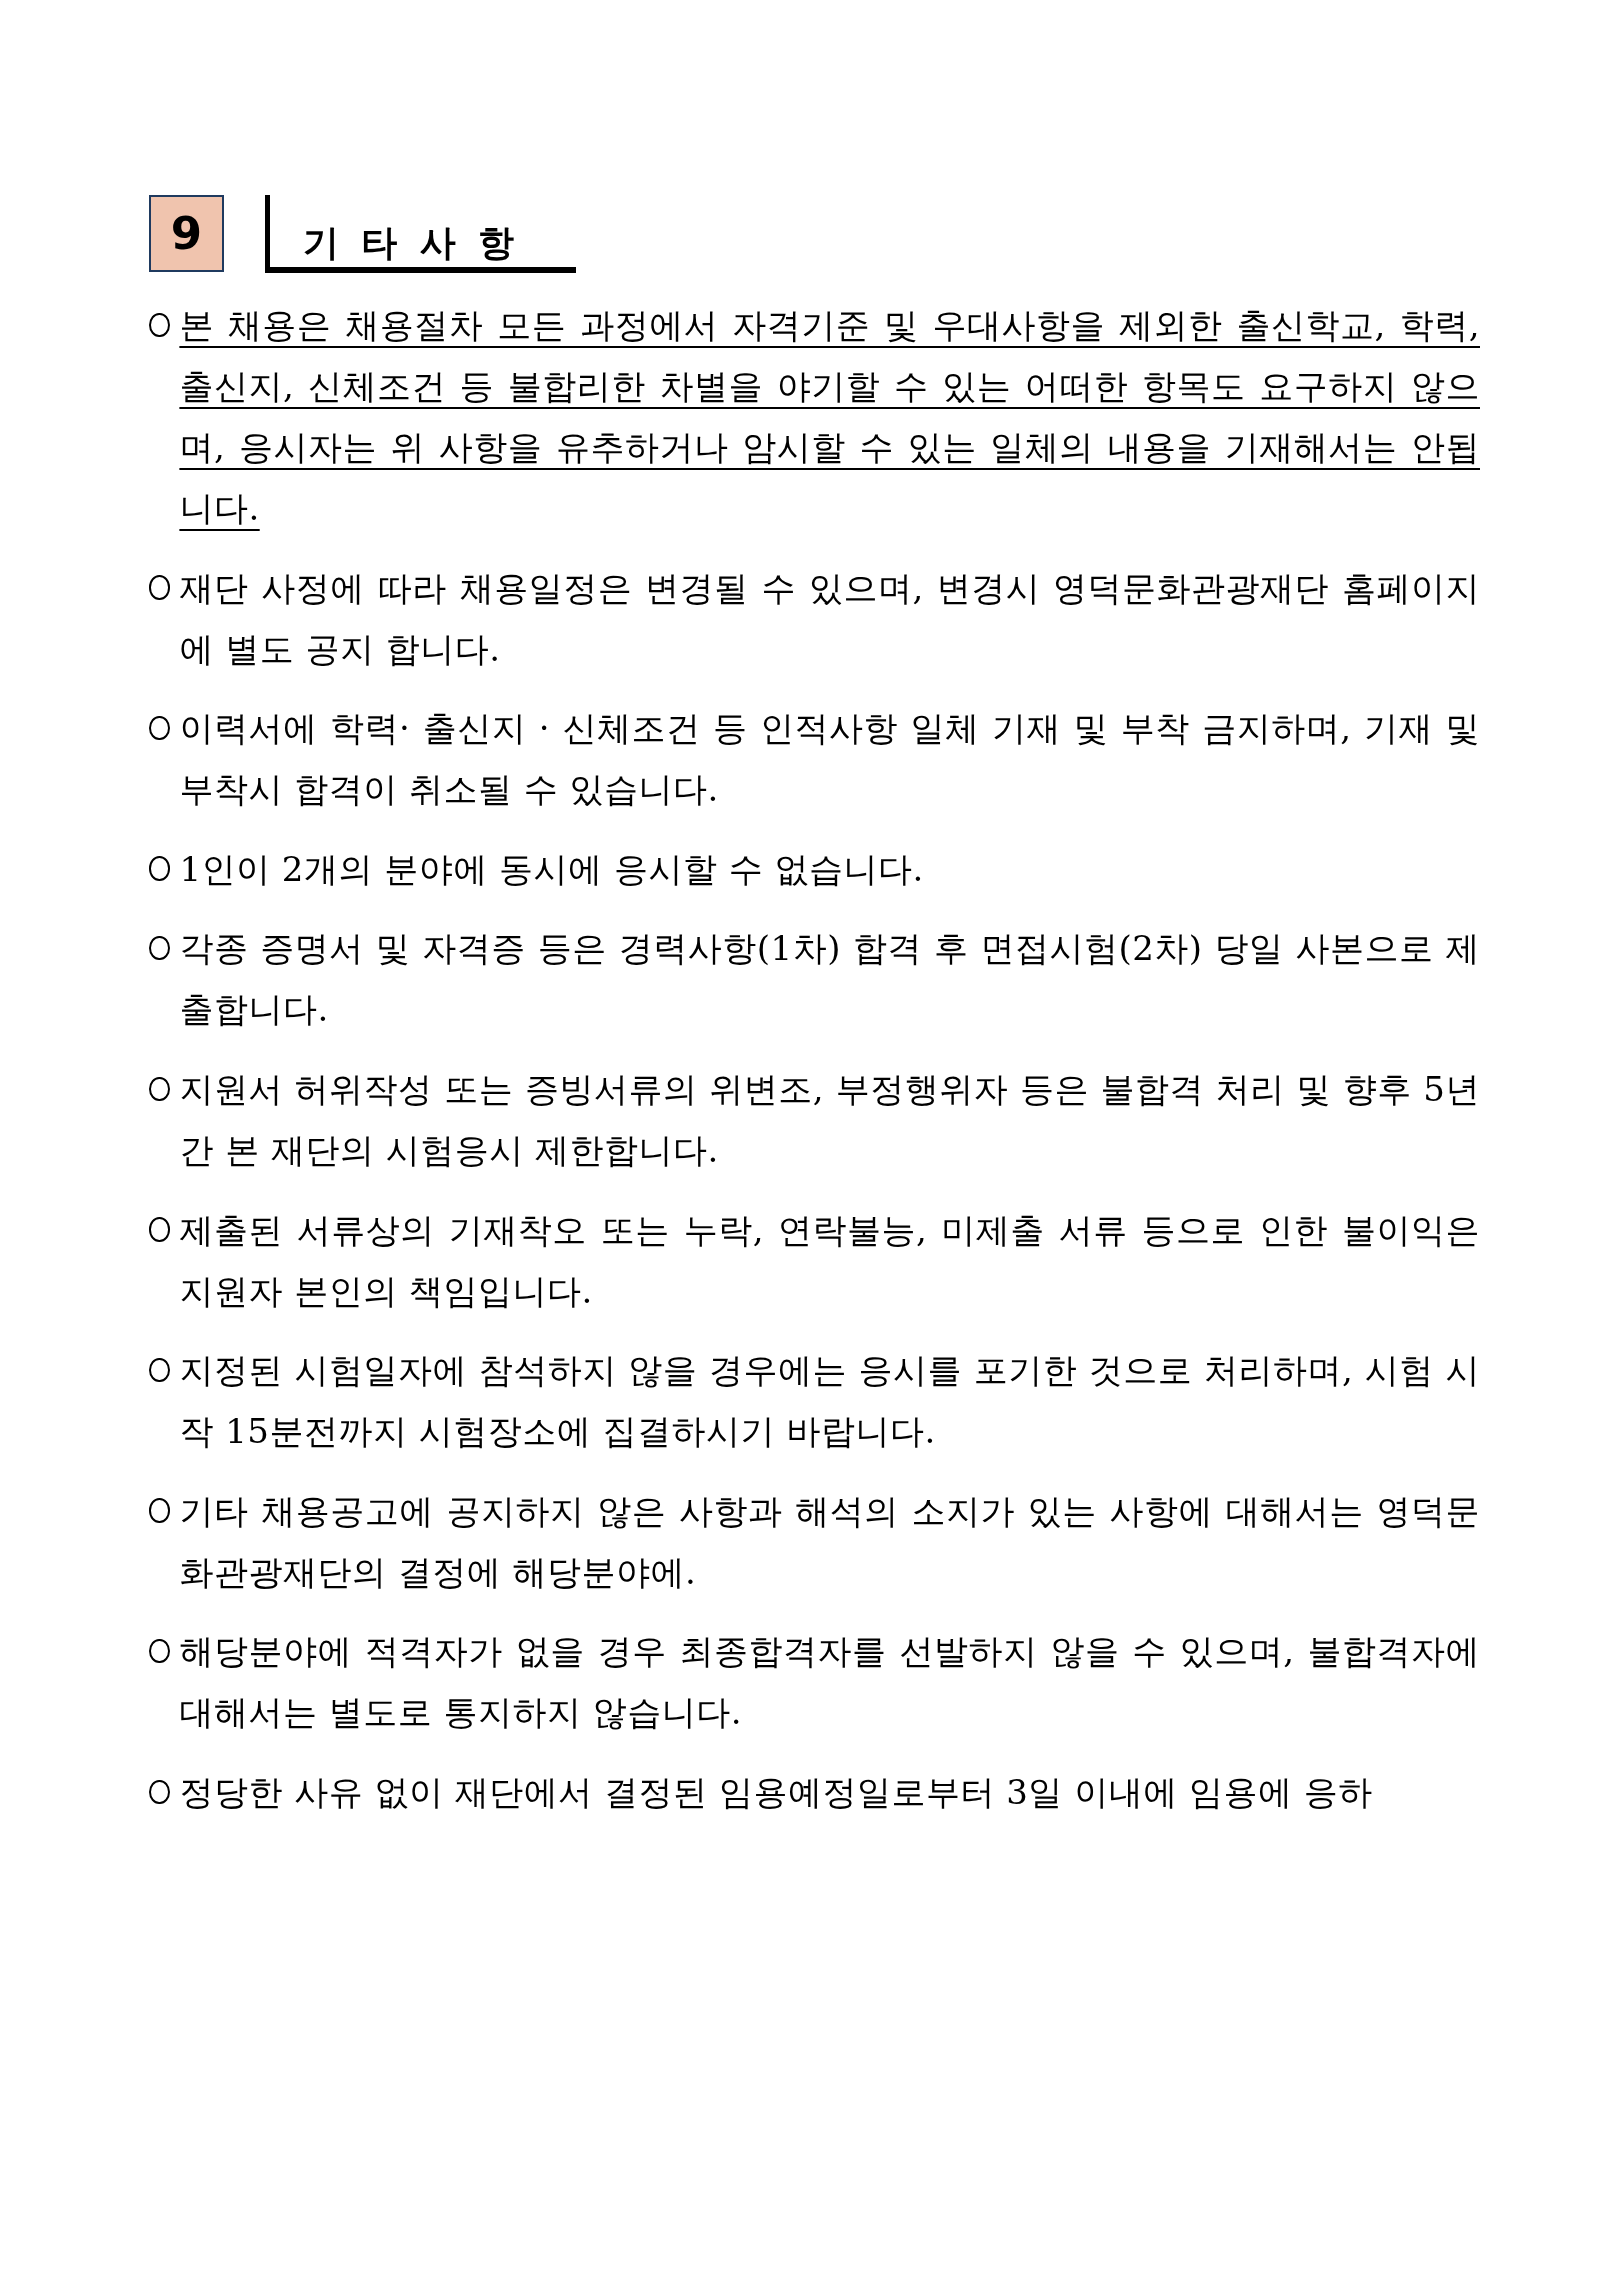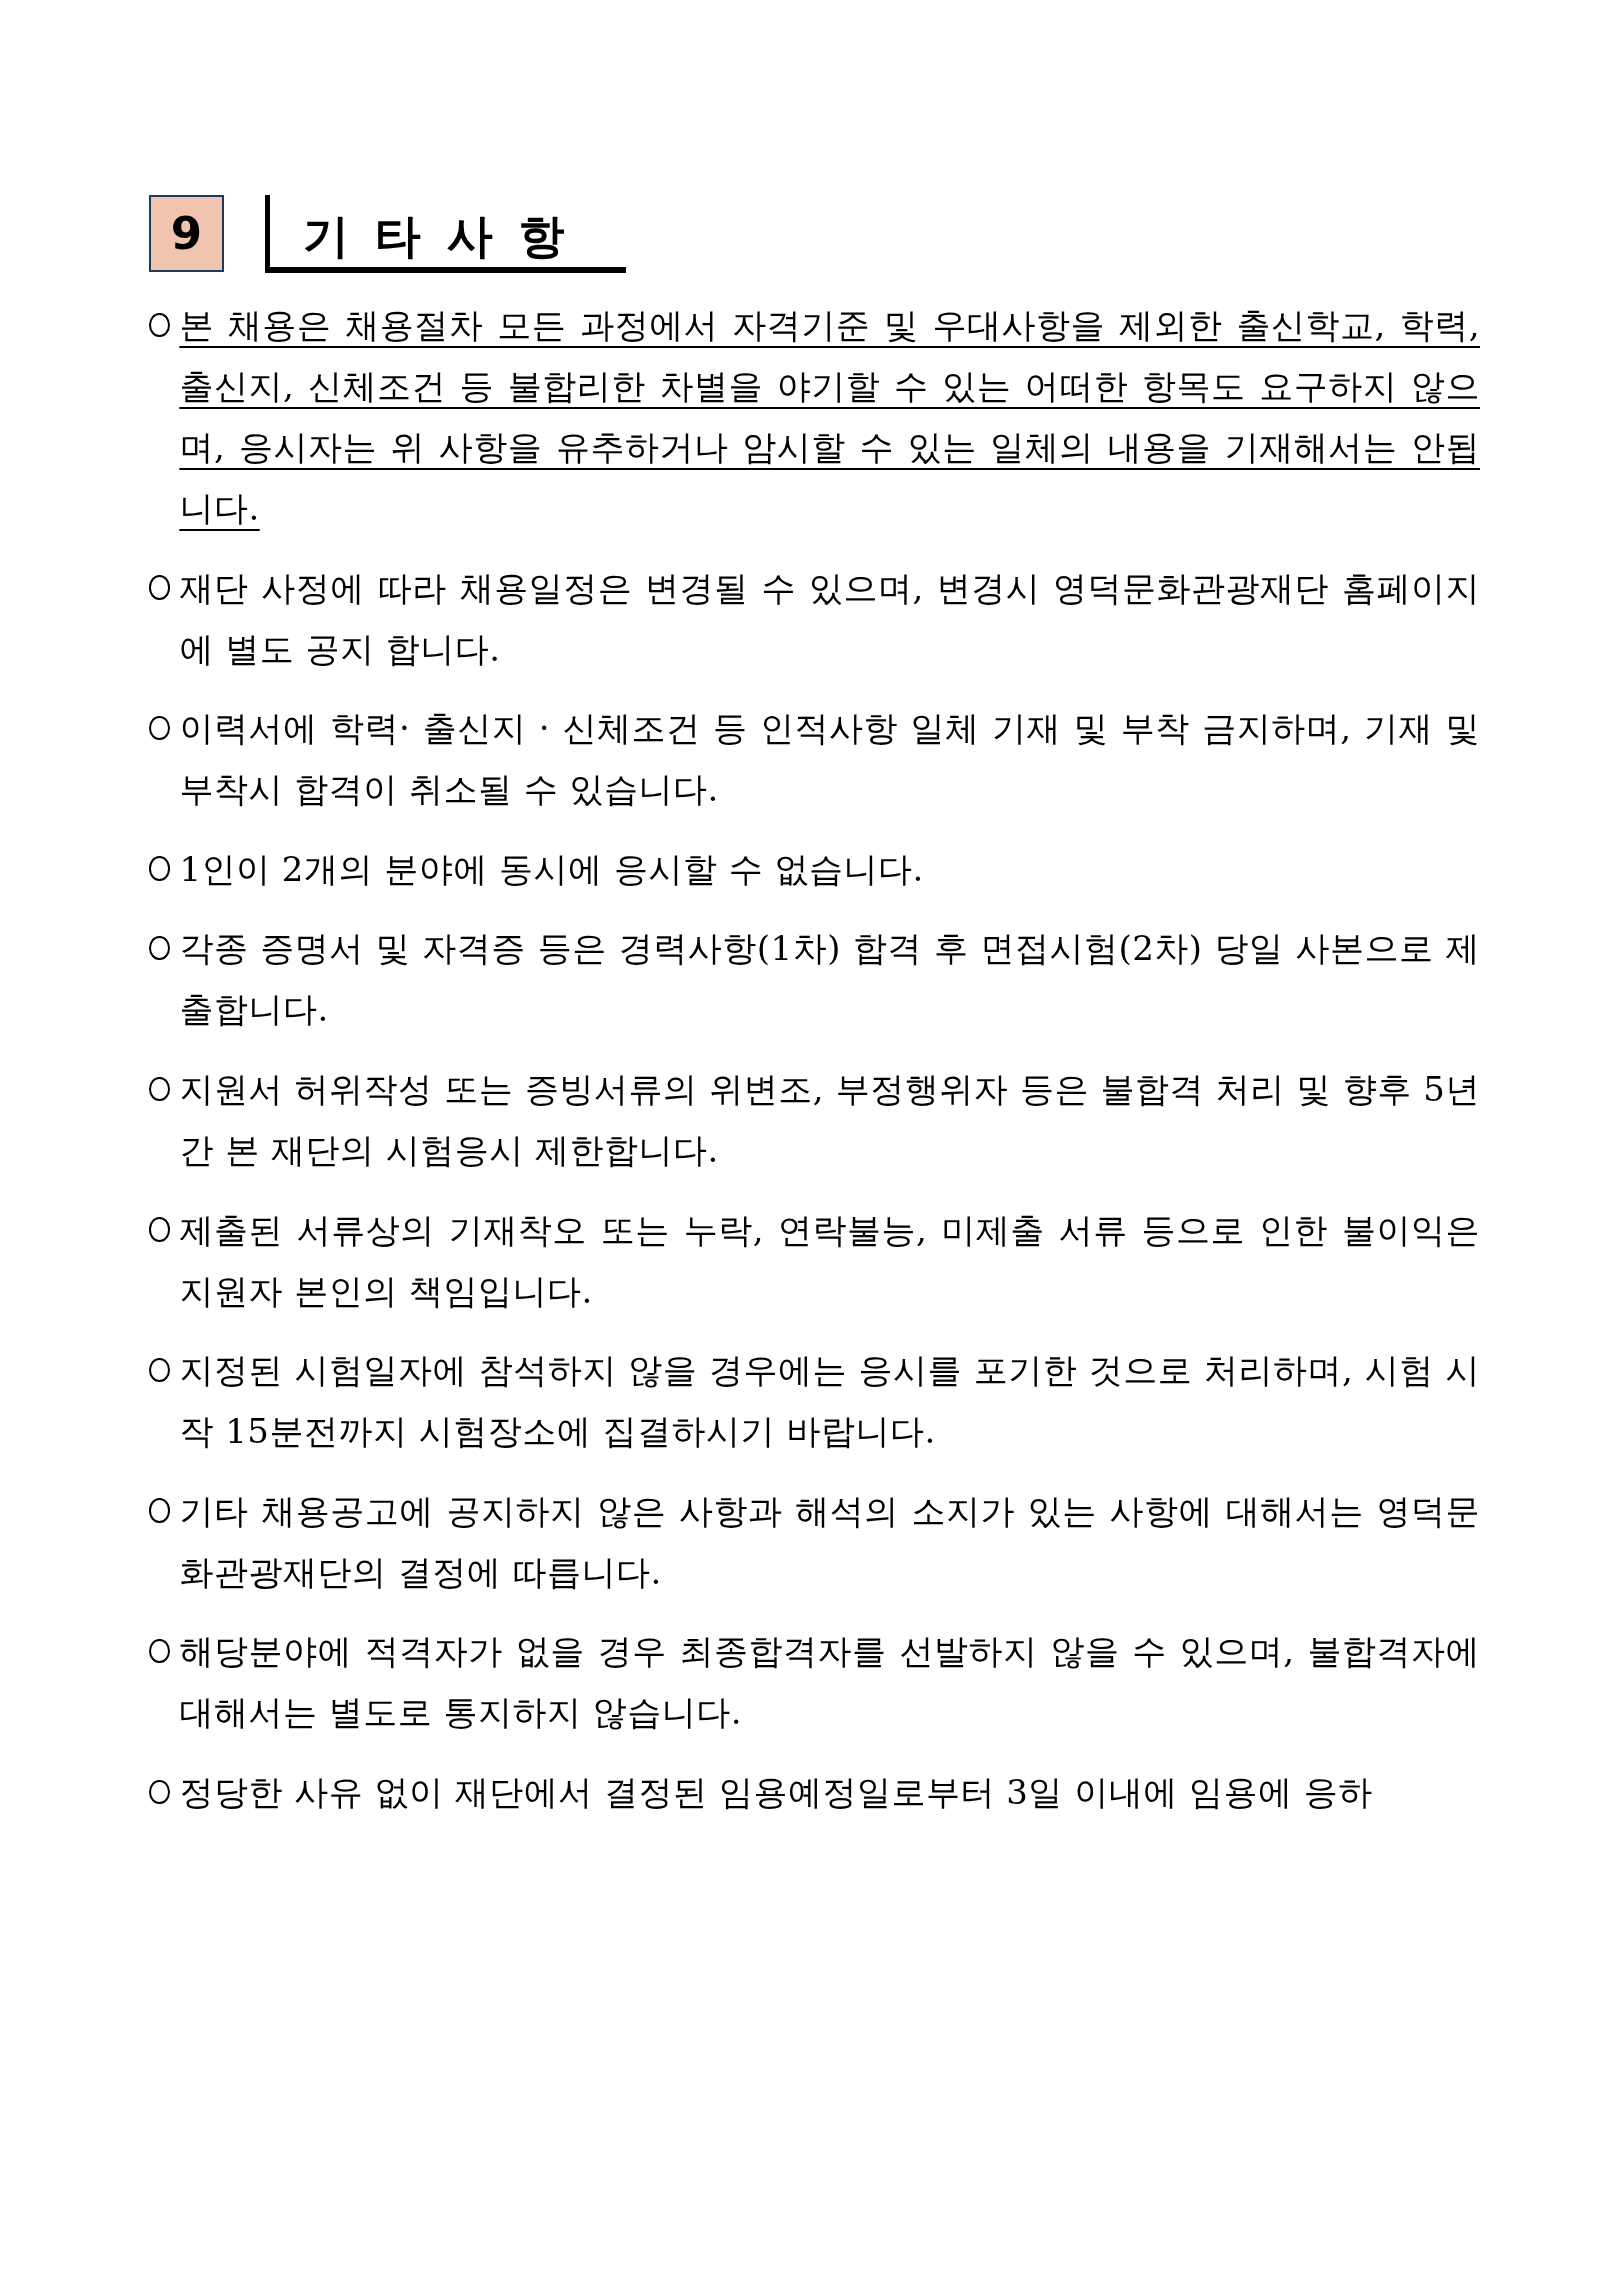--- a/index.html
+++ b/index.html
@@ -42,21 +42,21 @@
   }
   .title-block {
     margin-left: 41px;
     border-left: 5.9px solid #000;
     border-bottom: 6.9px solid #000;
     padding: 13.7px 57px 3.9px 33px;
     display: flex;
     align-items: flex-end;
   }
   .title-text {
-    font-size: 46px;
+    font-size: 36px;
     font-weight: bold;
     letter-spacing: 4.9px;
     line-height: 1.15;
     white-space: pre;
   }
   
   .content {
     position: absolute;
     left: 149px;
     top: 295px;
@@ -142,21 +142,21 @@
     </div>
 
 
     <div class="item">
       <span class="marker"></span>
       <span class="item-text">지정된 시험일자에 참석하지 않을 경우에는 응시를 포기한 것으로 처리하며, 시험 시작 15분전까지 시험장소에 집결하시기 바랍니다.</span>
     </div>
 
     <div class="item">
       <span class="marker"></span>
-      <span class="item-text">기타 채용공고에 공지하지 않은 사항과 해석의 소지가 있는 사항에 대해서는 영덕문화관광재단의 결정에 따릅니다.</span>
+      <span class="item-text">기타 채용공고에 공지하지 않은 사항과 해석의 소지가 있는 사항에 대해서는 영덕문화관광재단의 결정에 해당분야에.</span>
     </div>
 
     <div class="item">
       <span class="marker"></span>
       <span class="item-text">해당분야에 적격자가 없을 경우 최종합격자를 선발하지 않을 수 있으며, 불합격자에 대해서는 별도로 통지하지 않습니다.</span>
     </div>
 
     <div class="item">
       <span class="marker"></span>
       <span class="item-text">정당한 사유 없이 재단에서 결정된 임용예정일로부터 3일 이내에 임용에 응하</span>

